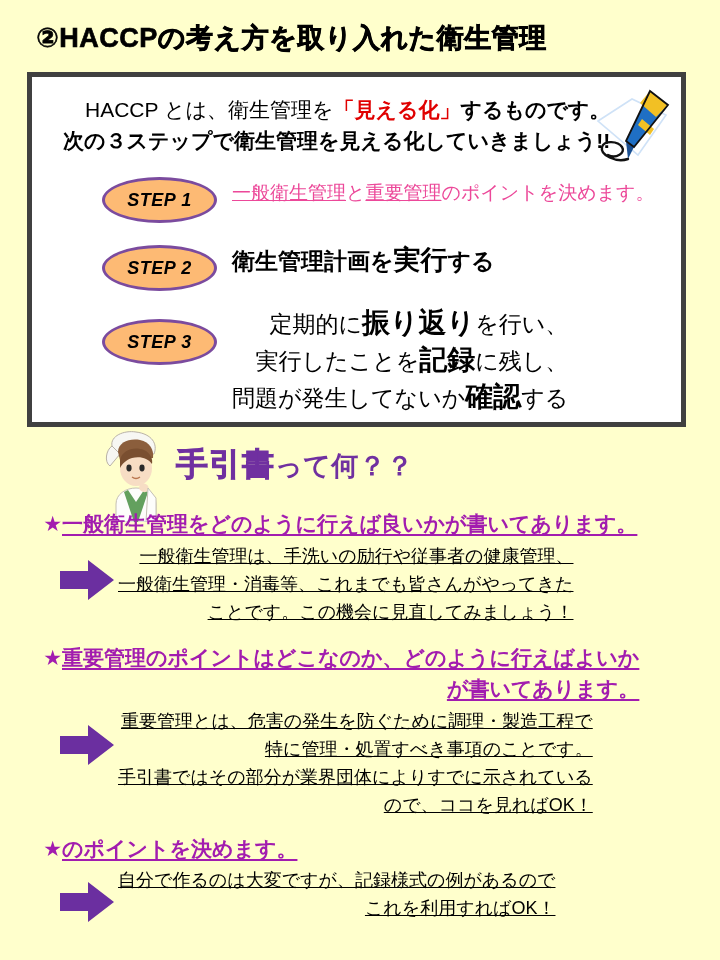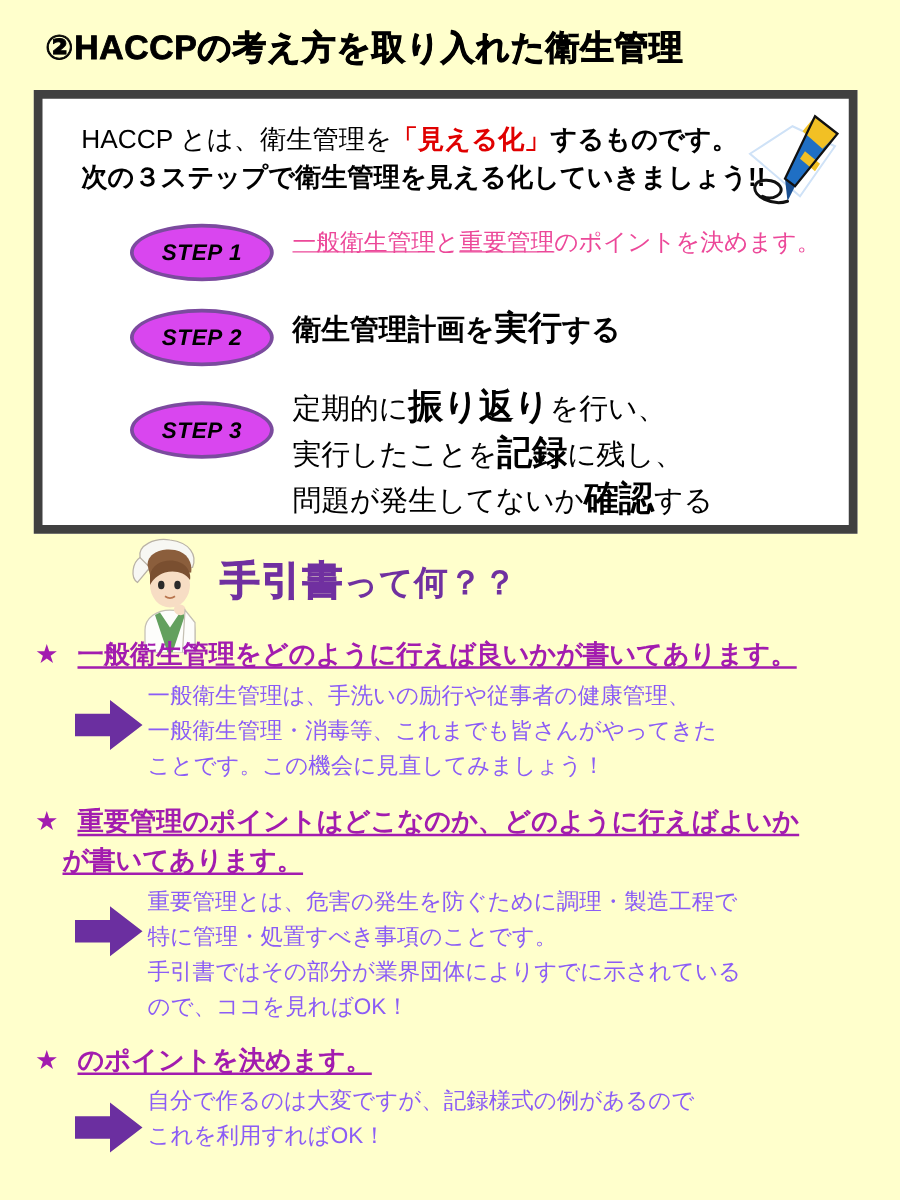--- a/index.html
+++ b/index.html
@@ -13,20 +13,21 @@
     background: #ffffcc;
     font-family: "Liberation Sans", "DejaVu Sans", sans-serif;
     color: #000000;
     overflow: hidden;
     position: relative;
   }
   .page {
     position: relative;
     width: 720px;
     height: 960px;
+    text-align: right;
   }
 
   
   .page-title {
     position: absolute;
     left: 36px;
     top: 20px;
     font-size: 27px;
     font-weight: bold;
     letter-spacing: 0.5px;
@@ -37,21 +38,21 @@
 
   
   .red-box {
     position: absolute;
     left: 27px;
     top: 72px;
     width: 659px;
     height: 355px;
     box-sizing: border-box;
     background: #ffffff;
-    border: 7px solid #404040;
+    border: 5px solid #404040;
   }
 
   .intro {
     position: absolute;
     left: 31px;
     top: 17px;
     font-size: 21px;
     line-height: 31px;
     white-space: nowrap;
     color: #000;
@@ -74,21 +75,21 @@
   .step-3 { top: 228px; }
 
   .step-oval {
     position: absolute;
     left: 70px;
     width: 115px;
     height: 46px;
     box-sizing: border-box;
     border: 3px solid #7b4b9e;
     border-radius: 50%;
-    background: #d946ef;
+    background: #fdba74;
     display: flex;
     align-items: center;
     justify-content: center;
     font-size: 18px;
     font-weight: bold;
     font-style: italic;
     letter-spacing: 0.5px;
     color: #000;
   }
   .step-1 .step-oval { top: 0; }
@@ -205,22 +206,23 @@
   }
   .sec-1 .arrow { top: 47px; }
   .sec-2 .arrow { top: 78px; }
   .sec-3 .arrow { top: 44px; }
 
   .body-text {
     position: absolute;
     left: 118px;
     font-size: 18px;
     line-height: 28px;
-    color: #8b5cf6;
-    white-space: nowrap;
+    color: #000000;
+    white-space: nowrap;
+    text-decoration: underline;
   }
   .sec-1 .body-text { top: 34px; }
   .sec-2 .body-text { top: 65px; }
   .sec-3 .body-text { top: 33px; }
   .body-text .ln { display: block; }
 </style>
 </head>
 <body>
 
 <div class="page">

